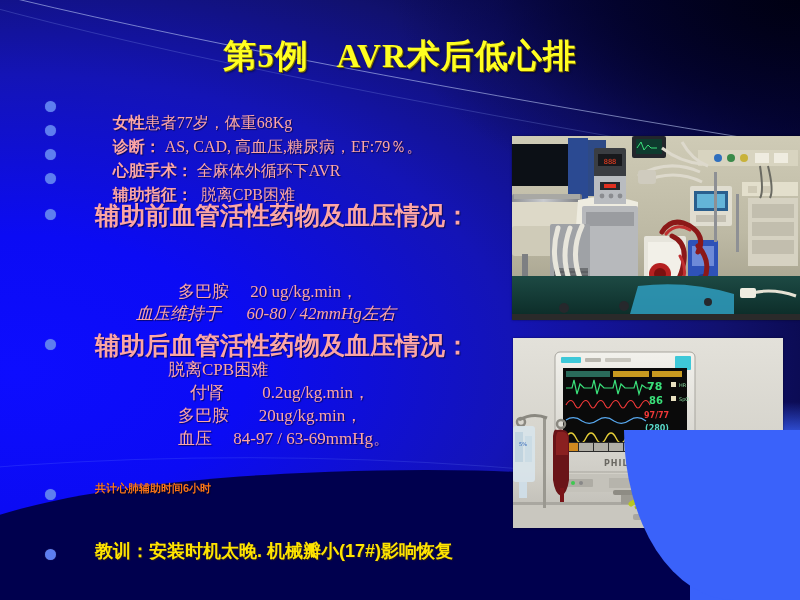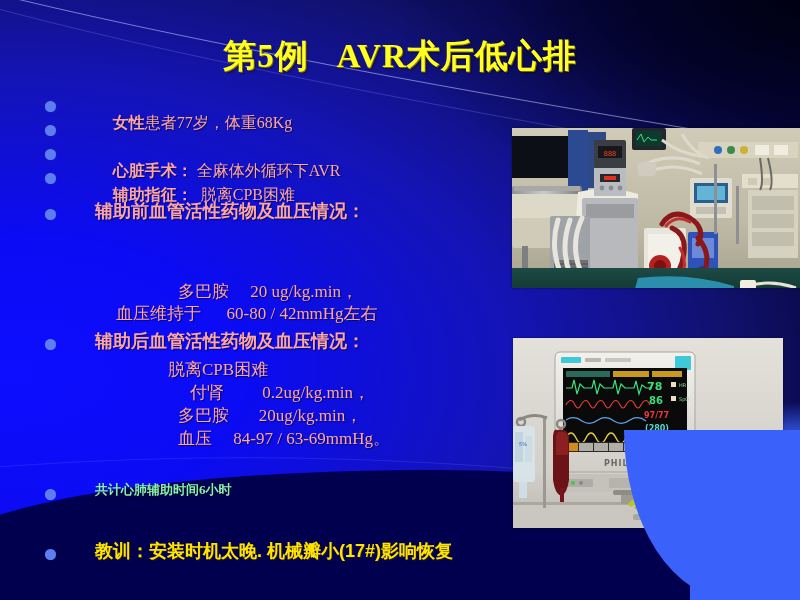--- a/index.html
+++ b/index.html
@@ -106,33 +106,33 @@
     font-family: "Liberation Sans", "DejaVu Sans", sans-serif;
     font-size: 16px;
     font-weight: bold;
   }
   .l-head .norm {
     font-family: "Liberation Serif", "DejaVu Serif", serif;
     font-weight: normal;
   }
   .l-bighead {
     font-family: Liberation Mono, monospace;
-    font-size: 18px;
+    font-size: 25px;
     font-weight: bold;
   }
   .l-sub {
     font-family: "Liberation Serif", "DejaVu Serif", serif;
     font-size: 17px;
     font-weight: normal;
   }
   .l-red {
-    font-family: Liberation Serif, serif;
-    font-size: 13px;
+    font-family: Liberation Sans, sans-serif;
+    font-size: 11px;
     font-weight: bold;
-    color: #86efac;
+    color: #f97316;
     text-shadow: 1px 1px 1px rgba(0,0,0,0.5);
   }
   .l-yellow {
     font-family: "Liberation Sans", "DejaVu Sans", sans-serif;
     font-size: 18px;
     font-weight: bold;
     color: #ffe400;
     text-shadow: 1px 1px 1px rgba(60,40,0,0.6);
   }
 
@@ -162,50 +162,53 @@
   </svg>
 
   <div class="title">第5例   AVR术后低心排</div>
 
   <div class="bullet-dot" style="left:45px;  top:101px;"></div>
   <div class="line l-head" style="left:95px; top:95px;">
     <span class="b">女性</span><span class="norm">患者77岁，体重68Kg</span>
   </div>
 
   <div class="bullet-dot" style="left:45px;  top:125px;"></div>
+  <div class="line l-head" style="left:95px; top:119px;">
+    <span class="b">诊断：</span><span class="norm"> AS, CAD, 高血压,糖尿病，EF:79％。</span>
+  </div>
 
   <div class="bullet-dot" style="left:45px;  top:149px;"></div>
   <div class="line l-head" style="left:95px; top:143px;">
     <span class="b">心脏手术：</span><span class="norm"> 全麻体外循环下AVR</span>
   </div>
 
   <div class="bullet-dot" style="left:45px;  top:173px;"></div>
   <div class="line l-head" style="left:95px; top:167px;">
     <span class="b">辅助指征：</span><span class="norm">  脱离CPB困难</span>
   </div>
 
   <div class="bullet-dot" style="left:45px;  top:209px;"></div>
   <div class="line l-bighead" style="left:95px; top:199px;">辅助前血管活性药物及血压情况：</div>
   <div class="line l-sub" style="left:178px; top:280px;">多巴胺     20 ug/kg.min，</div>
-  <div class="line l-sub" style="left:116px; top:302px;">血压维持于      60-80 / 42mmHg左右</div>
+  <div class="line l-sub" style="left:136px; top:302px;font-style:italic;">血压维持于      60-80 / 42mmHg左右</div>
 
   <div class="bullet-dot" style="left:45px;  top:339px;"></div>
   <div class="line l-bighead" style="left:95px; top:329px;">辅助后血管活性药物及血压情况：</div>
   <div class="line l-sub" style="left:168px; top:358px;">脱离CPB困难</div>
   <div class="line l-sub" style="left:190px; top:381px;">付肾         0.2ug/kg.min，</div>
   <div class="line l-sub" style="left:178px; top:404px;">多巴胺       20ug/kg.min，</div>
   <div class="line l-sub" style="left:178px; top:427px;">血压     84-97 / 63-69mmHg。</div>
 
   <div class="bullet-dot" style="left:45px;  top:489px;"></div>
   <div class="line l-red" style="left:95px; top:481px;">共计心肺辅助时间6小时</div>
 
   <div class="bullet-dot" style="left:45px;  top:549px;"></div>
   <div class="line l-yellow" style="left:95px; top:539px;">教训：安装时机太晚. 机械瓣小(17#)影响恢复</div>
 
-  <div class="photo" style="left:512px; top:128px; width:288px; height:160px;">
+  <div class="photo" style="left:512px; top:136px; width:288px; height:184px;">
     <svg width="288" height="178" viewBox="0 0 288 178">
       <defs>
         <linearGradient id="wallg" x1="0" y1="0" x2="0" y2="1">
           <stop offset="0%" stop-color="#cfcbb6"></stop>
           <stop offset="55%" stop-color="#bdb9a4"></stop>
           <stop offset="100%" stop-color="#9e9a86"></stop>
         </linearGradient>
         <linearGradient id="floorg" x1="0" y1="0" x2="0" y2="1">
           <stop offset="0%" stop-color="#1d4a44"></stop>
           <stop offset="100%" stop-color="#0d2e2a"></stop>

